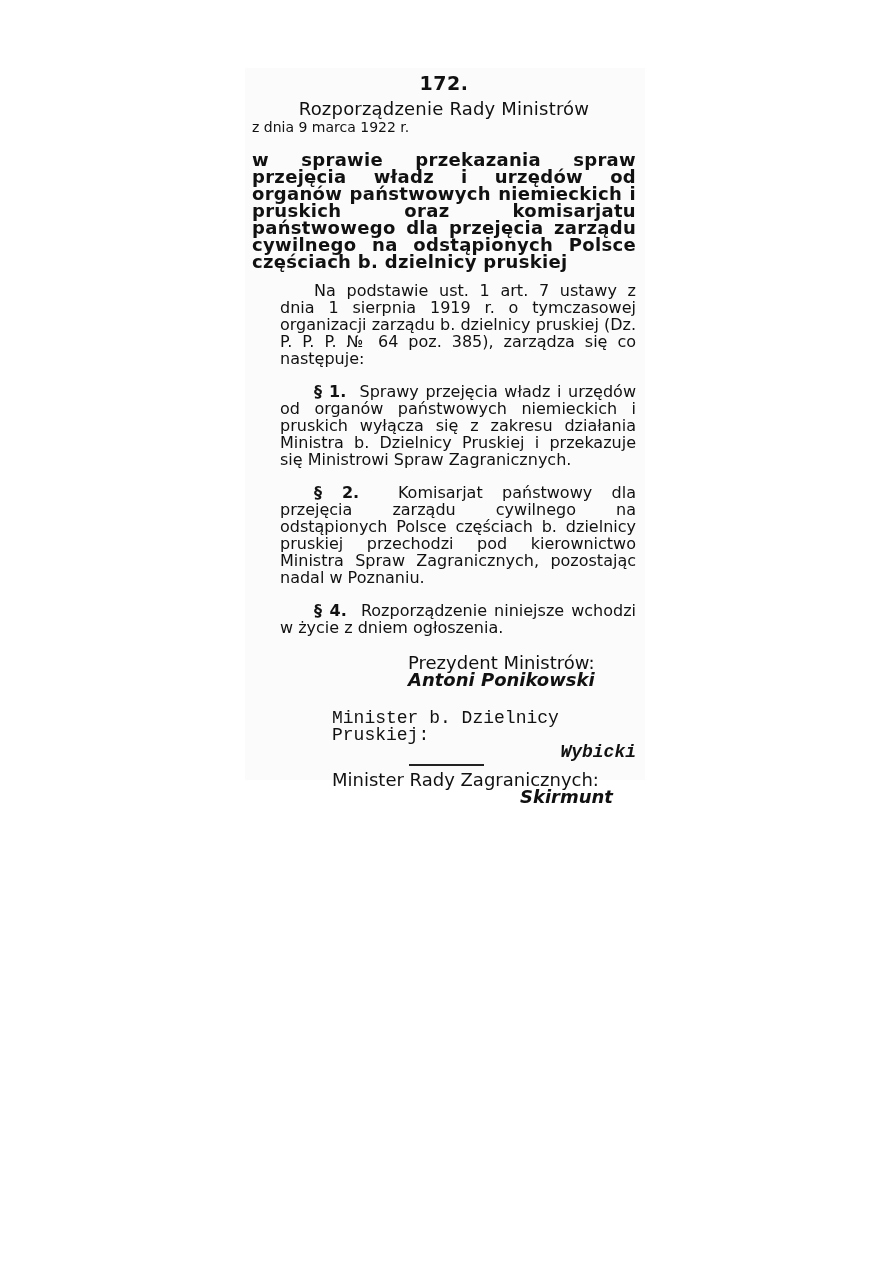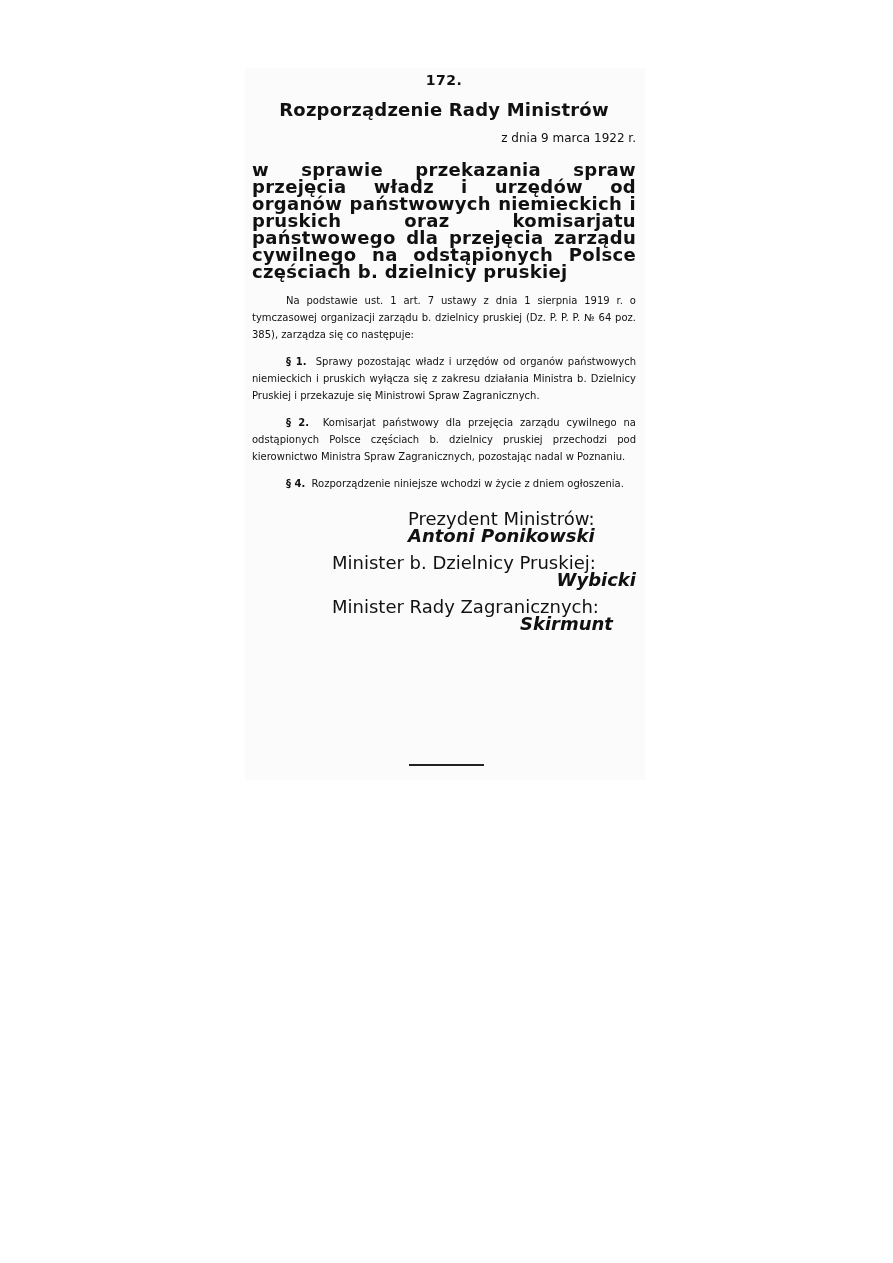--- a/index.html
+++ b/index.html
@@ -1,25 +1,25 @@
 <!DOCTYPE html>
 <html><head>
 <meta charset="utf-8">
 <style>
   html, body { margin: 0; padding: 0; background: #ffffff; }
   body { width: 893px; height: 1263px; position: relative; overflow: hidden;
          font-family: "DejaVu Sans", sans-serif; color: #111; }
   .scan { position: absolute; left: 245px; top: 68px; width: 400px; height: 712px; background: #fbfbfb; }
   .page { position: absolute; left: 252px; top: 68px; width: 384px; }
-  .num { text-align: center; font-weight: bold; font-size: 14px; margin-top: 4px; letter-spacing: 0.5px; }
-  .title { text-align: center; font-weight: bold; font-size: 18px; margin-top: 11px; letter-spacing: 0.2px; }
-  .date { text-align: right; font-size: 12px; margin-top: 11px; }
+  .num { text-align: center; font-weight: bold; font-size: 19px; margin-top: 4px; letter-spacing: 0.5px; }
+  .title { text-align: center; font-weight: normal; font-size: 18px; margin-top: 4px; letter-spacing: 0.2px; }
+  .date { text-align: left; font-size: 14px; }
   .subject { font-weight: bold; font-size: 18px; line-height: 17px; margin-top: 16px; text-align: justify; letter-spacing: 0.3px; }
   .subject .last { text-align: center; display: block; }
-  .para { font-size: 10px; line-height: 17px; text-align: justify; margin-top: 9px; text-indent: 34px; }
+  .para { font-size: 16px; line-height: 17px; text-align: justify; margin-top: 9px; text-indent: 34px; margin-left: 28px; }
   .para b { font-weight: bold; }
   .sig { font-size: 18px; line-height: 17px; }
   .sig .role { display: block; }
   .sig .name { display: block; font-style: italic; font-weight: bold; }
   .rule { position: absolute; left: 409px; top: 764px; width: 75px; height: 2px; background: #222; }
 </style>
 </head>
 <body>
 
 <div class="scan"></div>
@@ -30,36 +30,36 @@
   <div class="date">z dnia 9 marca 1922 r.</div>
 
   <div class="subject">
     <span>w sprawie przekazania spraw przejęcia władz i urzędów od organów państwowych niemieckich i pruskich oraz komisarjatu państwowego dla przejęcia zarządu cywilnego na odstąpionych Polsce częściach b. dzielnicy pruskiej</span>
   </div>
 
   <p class="para" style="margin-top:12px">Na podstawie ust. 1 art. 7 ustawy z dnia 1 sierpnia 1919 r. o tymczasowej organizacji zarządu b. dzielnicy pruskiej (Dz. P. P. P. № 64 poz. 385), zarządza się co następuje:</p>
 
   <p class="para">
     <b>§ 1.</b>&nbsp;
-    <span>Sprawy pozostając władz i urzędów od organów państwowych niemieckich i pruskich wyłącza się z zakresu działania Ministra b. Dzielnicy Pruskiej i przekazuje się Ministrowi Spraw Zagranicznych.</span>
+    <span>Sprawy przejęcia władz i urzędów od organów państwowych niemieckich i pruskich wyłącza się z zakresu działania Ministra b. Dzielnicy Pruskiej i przekazuje się Ministrowi Spraw Zagranicznych.</span>
   </p>
   <p class="para">
     <b>§ 2.</b>&nbsp;
     <span>Komisarjat państwowy dla przejęcia zarządu cywilnego na odstąpionych Polsce częściach b. dzielnicy pruskiej przechodzi pod kierownictwo Ministra Spraw Zagranicznych, pozostając nadal w Poznaniu.</span>
   </p>
   <p class="para">
     <b>§ 4.</b>&nbsp;
     <span>Rozporządzenie niniejsze wchodzi w życie z dniem ogłoszenia.</span>
   </p>
 
   <div class="sig" style="margin-top:18px; padding-left:156px;">
     <span class="role">Prezydent Ministrów:</span>
     <span class="name" style="text-align:left; padding-right:14px;">Antoni Ponikowski</span>
   </div>
-  <div class="sig" style="margin-top:10px; padding-left:80px;">
+  <div class="sig" style="margin-top:22px; padding-left:80px;font-family:Liberation Mono, monospace;">
     <span class="role">Minister b. Dzielnicy Pruskiej:</span>
     <span class="name" style="padding-left:136px;text-align:right;">Wybicki</span>
   </div>
   <div class="sig" style="margin-top:10px; padding-left:80px;">
     <span class="role">Minister Rady Zagranicznych:</span>
     <span class="name" style="padding-left:188px;">Skirmunt</span>
   </div>
 </div>
 
 <div class="rule"></div>

